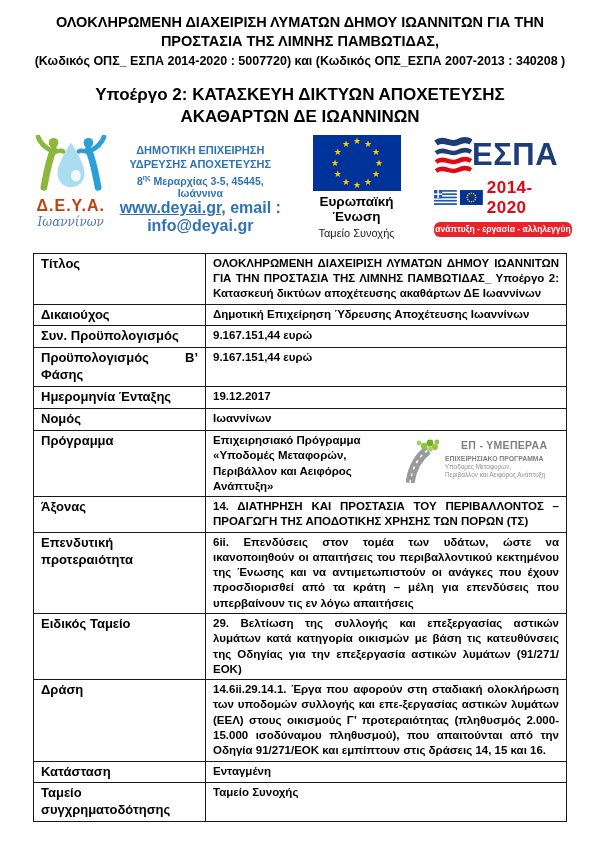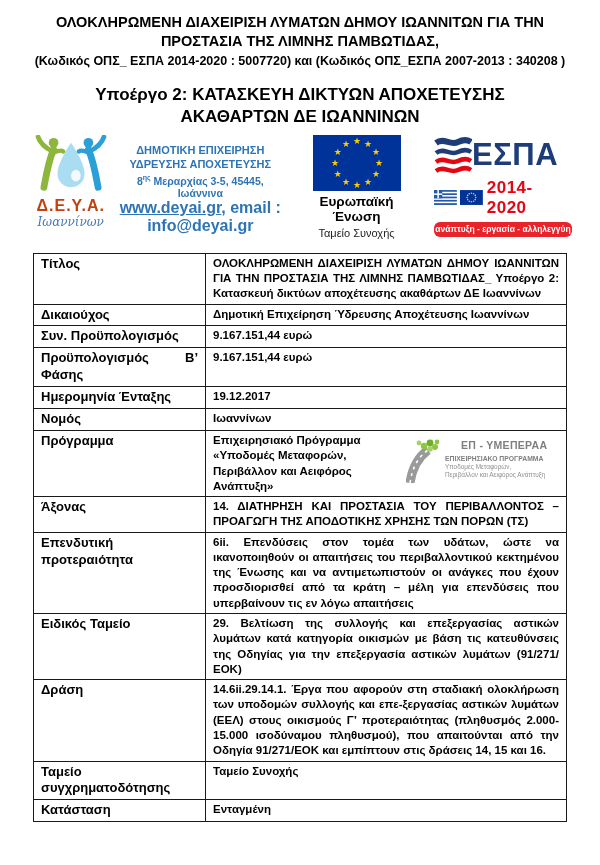--- a/index.html
+++ b/index.html
@@ -259,23 +259,23 @@
       </tr>
       <tr>
         <td class="label-cell">Ειδικός Ταμείο</td>
         <td class="value-cell justify">29. Βελτίωση της συλλογής και επεξεργασίας αστικών λυμάτων κατά κατηγορία οικισμών με βάση τις κατευθύνσεις της Οδηγίας για την επεξεργασία αστικών λυμάτων (91/271/ΕΟΚ)</td>
       </tr>
       <tr>
         <td class="label-cell">Δράση</td>
         <td class="value-cell justify">14.6ii.29.14.1. Έργα που αφορούν στη σταδιακή ολοκλήρωση των υποδομών συλλογής και επε-ξεργασίας αστικών λυμάτων (ΕΕΛ) στους οικισμούς Γ’ προτεραιότητας (πληθυσμός 2.000-15.000 ισοδύναμου πληθυσμού), που απαιτούνται από την Οδηγία 91/271/ΕΟΚ και εμπίπτουν στις δράσεις 14, 15 και 16.</td>
       </tr>
       <tr>
+        <td class="label-cell">Κατάσταση</td>
+        <td class="value-cell">Ενταγμένη</td>
+      </tr>
+      <tr>
         <td class="label-cell">Ταμείο συγχρηματοδότησης</td>
         <td class="value-cell">Ταμείο Συνοχής</td>
       </tr>
-      <tr>
-        <td class="label-cell">Κατάσταση</td>
-        <td class="value-cell">Ενταγμένη</td>
-      </tr>
     </tbody>
   </table>
 
 </div>
 
 </body></html>

